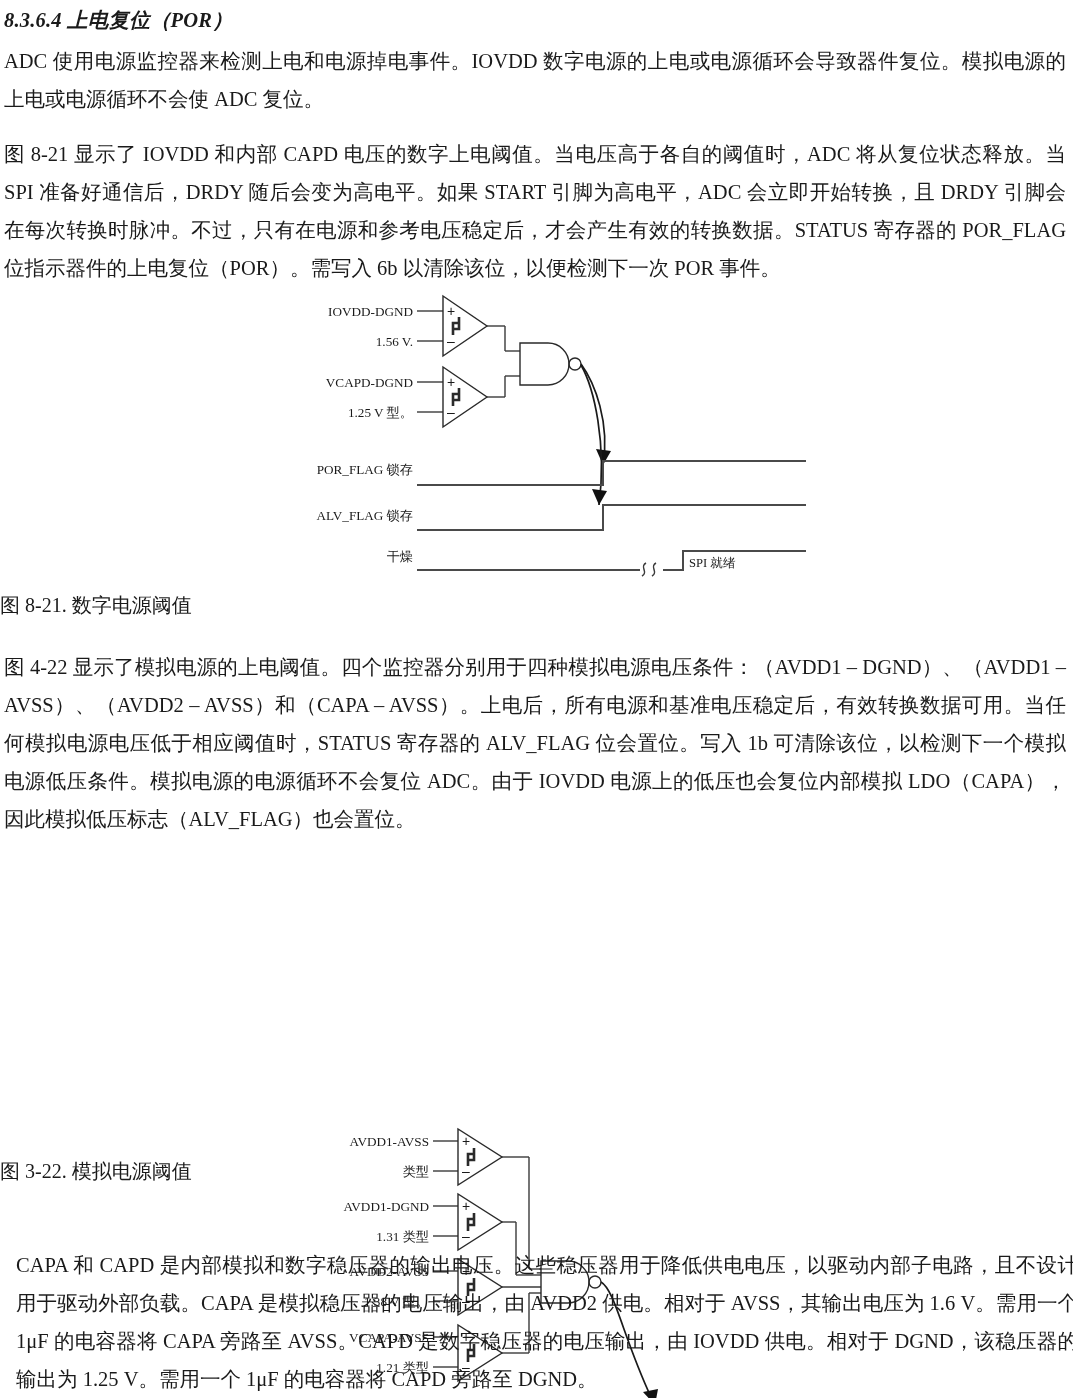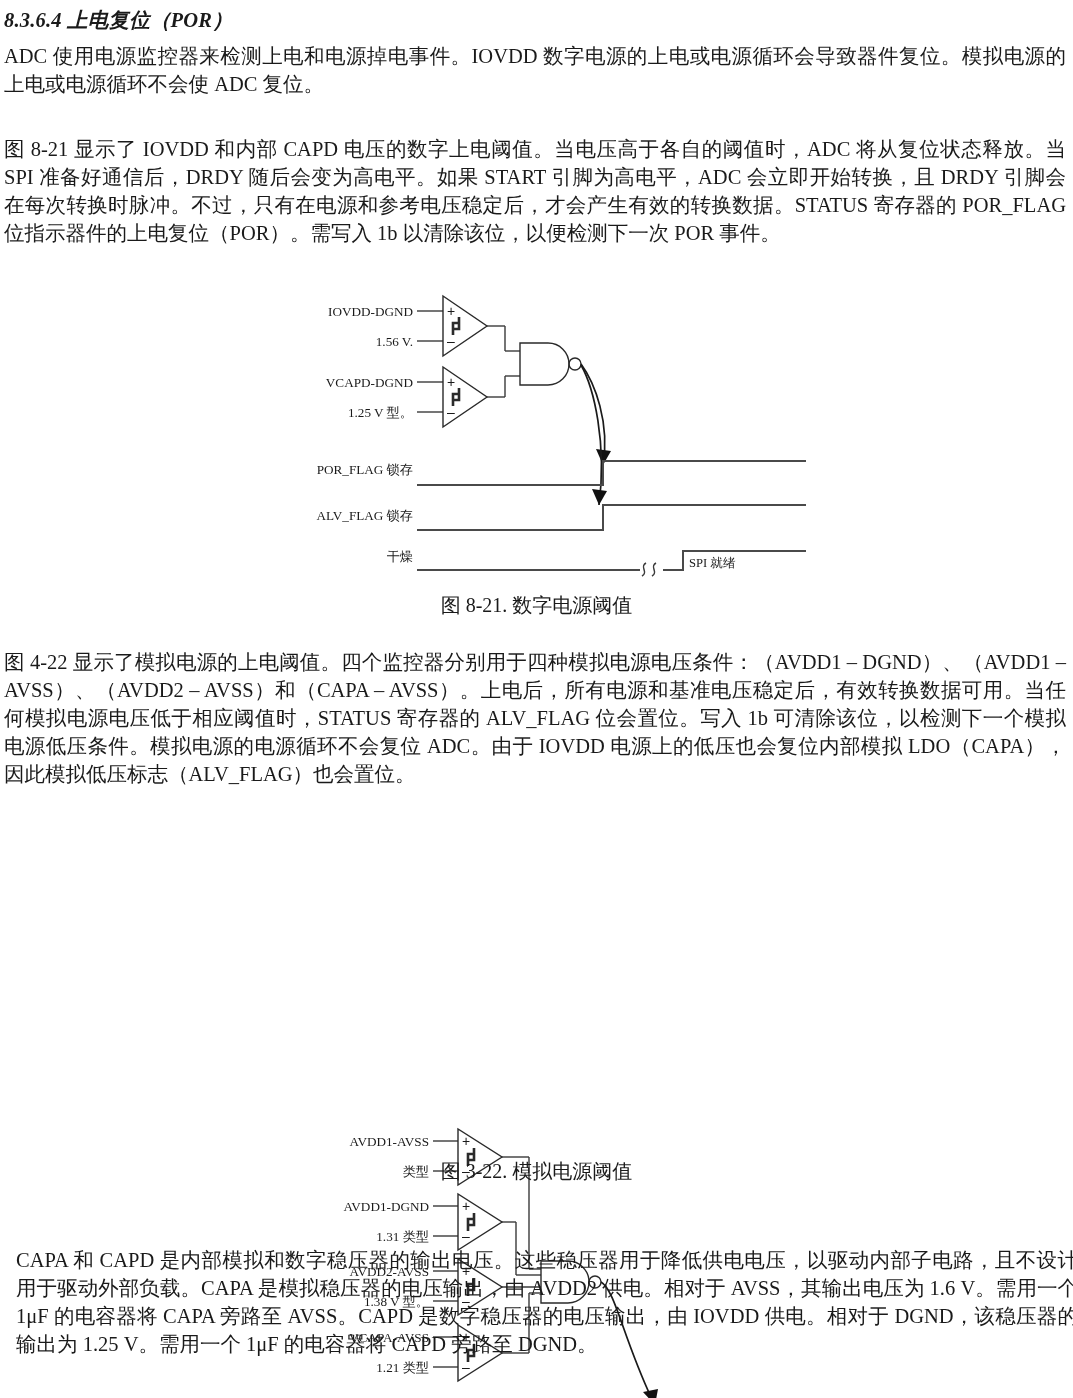--- a/index.html
+++ b/index.html
@@ -24,30 +24,30 @@
     font-family: "Liberation Serif", "DejaVu Serif", serif;
     font-weight: bold;
     font-style: italic;
     font-size: 20.5px;
     letter-spacing: 0.2px;
     margin: 0;
     padding: 0;
   }
   .para {
     font-size: 20.5px;
-    line-height: 28px;
+    line-height: 38px;
     text-align: justify;
     text-justify: inter-character;
     margin: 0;
     padding: 0;
     word-break: break-word;
   }
   .fig-caption {
     font-size: 20px;
-    text-align: center;
+    text-align: left;
     margin: 0;
     padding: 0;
   }
   .abs { position: absolute; }
   .figwrap { position: relative; }
   svg { display: block; }
   text {
     font-family: "Liberation Serif", "DejaVu Serif", serif;
     fill: #1a1a1a;
   }
@@ -57,21 +57,21 @@
 </style>
 </head>
 <body>
 
 <div class="page">
 
   <div class="abs sec-head" style="left:4px; top:6px; width:1060px;">8.3.6.4 上电复位（POR）</div>
 
   <div class="abs para" style="left:4px; top:42px; width:1062px;">ADC 使用电源监控器来检测上电和电源掉电事件。IOVDD 数字电源的上电或电源循环会导致器件复位。模拟电源的上电或电源循环不会使 ADC 复位。</div>
 
-  <div class="abs para" style="left:4px; top:135px; width:1062px;">图 8-21 显示了 IOVDD 和内部 CAPD 电压的数字上电阈值。当电压高于各自的阈值时，ADC 将从复位状态释放。当 SPI 准备好通信后，DRDY 随后会变为高电平。如果 START 引脚为高电平，ADC 会立即开始转换，且 DRDY 引脚会在每次转换时脉冲。不过，只有在电源和参考电压稳定后，才会产生有效的转换数据。STATUS 寄存器的 POR_FLAG 位指示器件的上电复位（POR）。需写入 1b 以清除该位，以便检测下一次 POR 事件。</div>
+  <div class="abs para" style="left:4px; top:135px; width:1062px;">图 8-21 显示了 IOVDD 和内部 CAPD 电压的数字上电阈值。当电压高于各自的阈值时，ADC 将从复位状态释放。当 SPI 准备好通信后，DRDY 随后会变为高电平。如果 START 引脚为高电平，ADC 会立即开始转换，且 DRDY 引脚会在每次转换时脉冲。不过，只有在电源和参考电压稳定后，才会产生有效的转换数据。STATUS 寄存器的 POR_FLAG 位指示器件的上电复位（POR）。需写入 6b 以清除该位，以便检测下一次 POR 事件。</div>
 
   <div class="abs figwrap" style="left:264px; top:292px;">
     <svg width="545" height="290" viewBox="0 0 545 290">
 
       <text class="lbl" x="148" y="23" text-anchor="end">IOVDD-DGND</text>
       <text class="lbl" x="148" y="53" text-anchor="end">1.56 V.</text>
 
       <line x1="152" y1="18" x2="178" y2="18" stroke="#3a3a3a" stroke-width="1.4"></line>
       <line x1="152" y1="48" x2="178" y2="48" stroke="#3a3a3a" stroke-width="1.4"></line>
 

